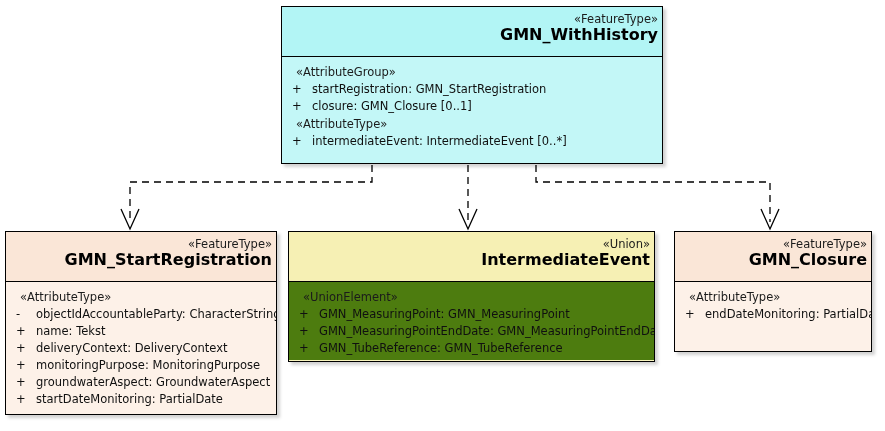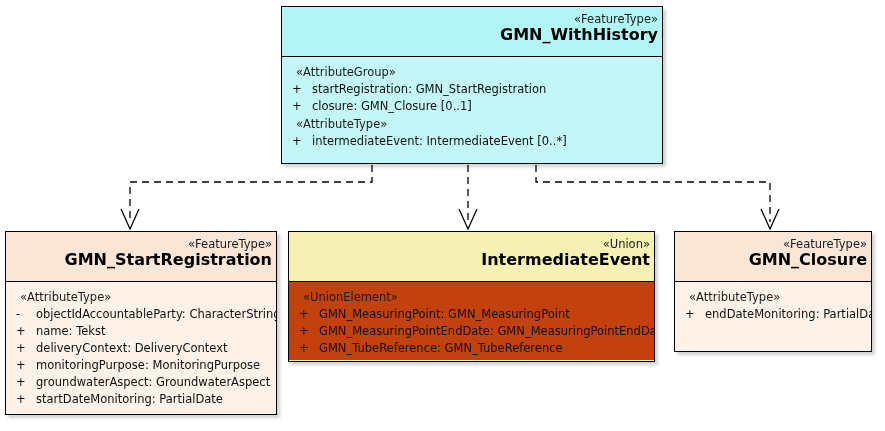--- a/index.html
+++ b/index.html
@@ -84,21 +84,21 @@
   
   .theme-blue .uml-header { background: #b2f5f5; }
   .theme-blue .uml-body   { background: #c3f7f7; }
   .theme-blue             { background: #c3f7f7; }
 
   .theme-peach .uml-header { background: #fae6d7; }
   .theme-peach .uml-body   { background: #fdf1e8; }
   .theme-peach             { background: #fdf1e8; }
 
   .theme-yellow .uml-header { background: #f6f0b4; }
-  .theme-yellow .uml-body   { background: #c2410c; }
+  .theme-yellow .uml-body   { background: #4d7c0f; }
   .theme-yellow             { background: #f9f5bf; }
 
   
   #box-withhistory {
     left: 281px; top: 6px; width: 382px; height: 158px;
   }
   #box-withhistory .uml-header { height: 50px; }
   #box-withhistory .uml-body   { height: 105px; }
 
   #box-startregistration {

